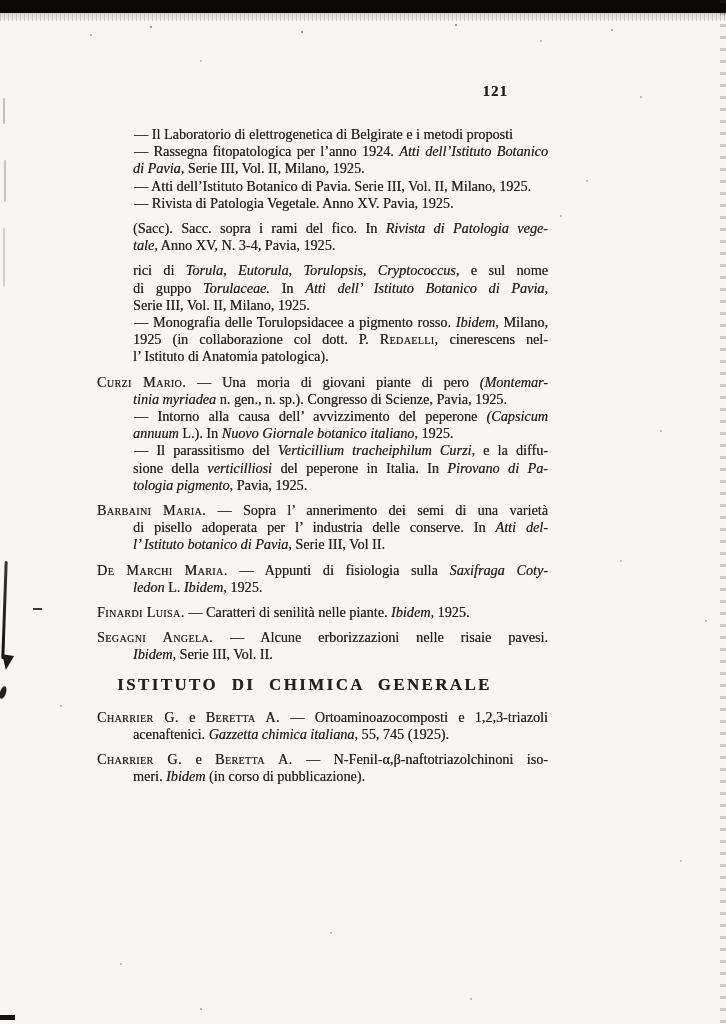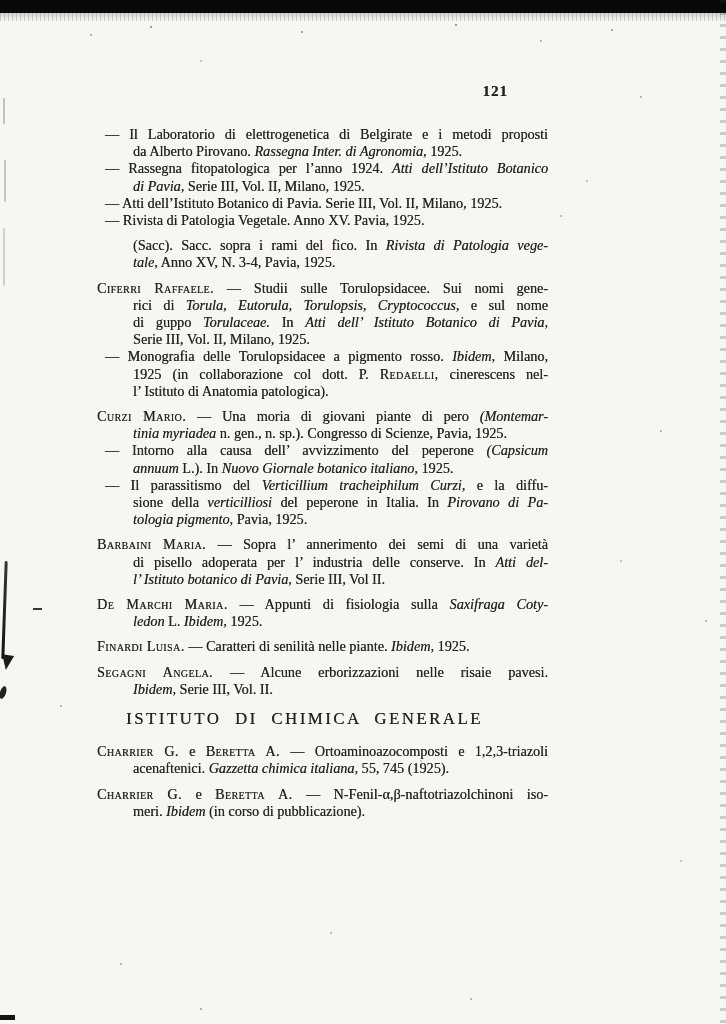--- a/index.html
+++ b/index.html
@@ -29,26 +29,26 @@
   }
   .column {
     position:absolute; left:97px; top:126px; width:451px;
     font-size:14.2px; line-height:17.2px;
     text-shadow: 0.3px 0.2px 0 rgba(30,26,22,.65);
   }
   .entry { margin:0; }
   .entry.gap { margin-top:8px; }
   .line { display:block; text-align:justify; text-align-last:justify; }
   .entry .line:last-child { text-align-last:left; }
-  .entry.dash .line:first-child { padding-left:8px; }
+  .entry.dash .line:first-child { padding-left:8px;margin-left:29px; }
   .line.cont { padding-left:36px; }
   .it { font-style:italic; }
   .sc { font-variant:small-caps; letter-spacing:.4px; }
   .heading {
-    font-size:16.8px; font-weight:normal; line-height:20px;
+    font-size:16.8px; font-weight:bold; line-height:20px;
     text-align:center; letter-spacing:2.5px; word-spacing:7px;
     margin:11px 36px 14px 0;
   }
   
   .pen-mark  { position:absolute; left:3px;  top:561px; width:3px; height:98px;
                background:linear-gradient(180deg,#3a3631,#141210); transform:rotate(2deg); border-radius:2px; }
   .pen-arrow { position:absolute; left:1px;  top:655px; width:0; height:0;
                border-left:6px solid transparent; border-right:6px solid transparent;
                border-top:15px solid #1d1b19; transform:rotate(9deg); }
   .pen-blob  { position:absolute; left:0px;  top:686px; width:6px; height:13px;
@@ -80,38 +80,36 @@
 <div class="page">
   <div class="top-bar"></div>
   <div class="top-fuzz"></div>
 
   <div class="page-number">121</div>
 
   <div class="column">
     <div>
         <p class="entry dash">
           <span class="line"><span>— Il Laboratorio di elettrogenetica di Belgirate e i metodi proposti</span></span>
-          <span class="line cont"><span>da Alberto Pirovano. </span><span class="it">Rassegna Inter. di Agronomia,</span><span> 1925.</span></span>
         </p>
         <p class="entry dash">
           <span class="line"><span>— Rassegna fitopatologica per l’anno 1924. </span><span class="it">Atti dell’Istituto Botanico</span></span>
           <span class="line cont"><span class="it">di Pavia,</span><span> Serie III, Vol. II, Milano, 1925.</span></span>
         </p>
         <p class="entry dash">
           <span class="line"><span>— Atti dell’Istituto Botanico di Pavia. Serie III, Vol. II, Milano, 1925.</span></span>
         </p>
         <p class="entry dash">
           <span class="line"><span>— Rivista di Patologia Vegetale. Anno XV. Pavia, 1925.</span></span>
         </p>
         <p class="entry author gap">
           <span class="line cont"><span>(Sacc). Sacc. sopra i rami del fico. In </span><span class="it">Rivista di Patologia vege-</span></span>
           <span class="line cont"><span class="it">tale,</span><span> Anno XV, N. 3-4, Pavia, 1925.</span></span>
         </p>
         <p class="entry author gap">
-          <span class="line"><span class="sc">Ciferri Raffaele.</span><span> — Studii sulle Torulopsidacee. Sui nomi gene-</span></span>
           <span class="line cont"><span>rici di </span><span class="it">Torula, Eutorula, Torulopsis, Cryptococcus,</span><span> e sul nome</span></span>
           <span class="line cont"><span>di guppo </span><span class="it">Torulaceae.</span><span> In </span><span class="it">Atti dell’ Istituto Botanico di Pavia,</span></span>
           <span class="line cont"><span>Serie III, Vol. II, Milano, 1925.</span></span>
         </p>
         <p class="entry dash">
           <span class="line"><span>— Monografia delle Torulopsidacee a pigmento rosso. </span><span class="it">Ibidem,</span><span> Milano,</span></span>
           <span class="line cont"><span>1925 (in collaborazione col dott. P. </span><span class="sc">Redaelli,</span><span> cinerescens nel-</span></span>
           <span class="line cont"><span>l’ Istituto di Anatomia patologica).</span></span>
         </p>
         <p class="entry author gap">

